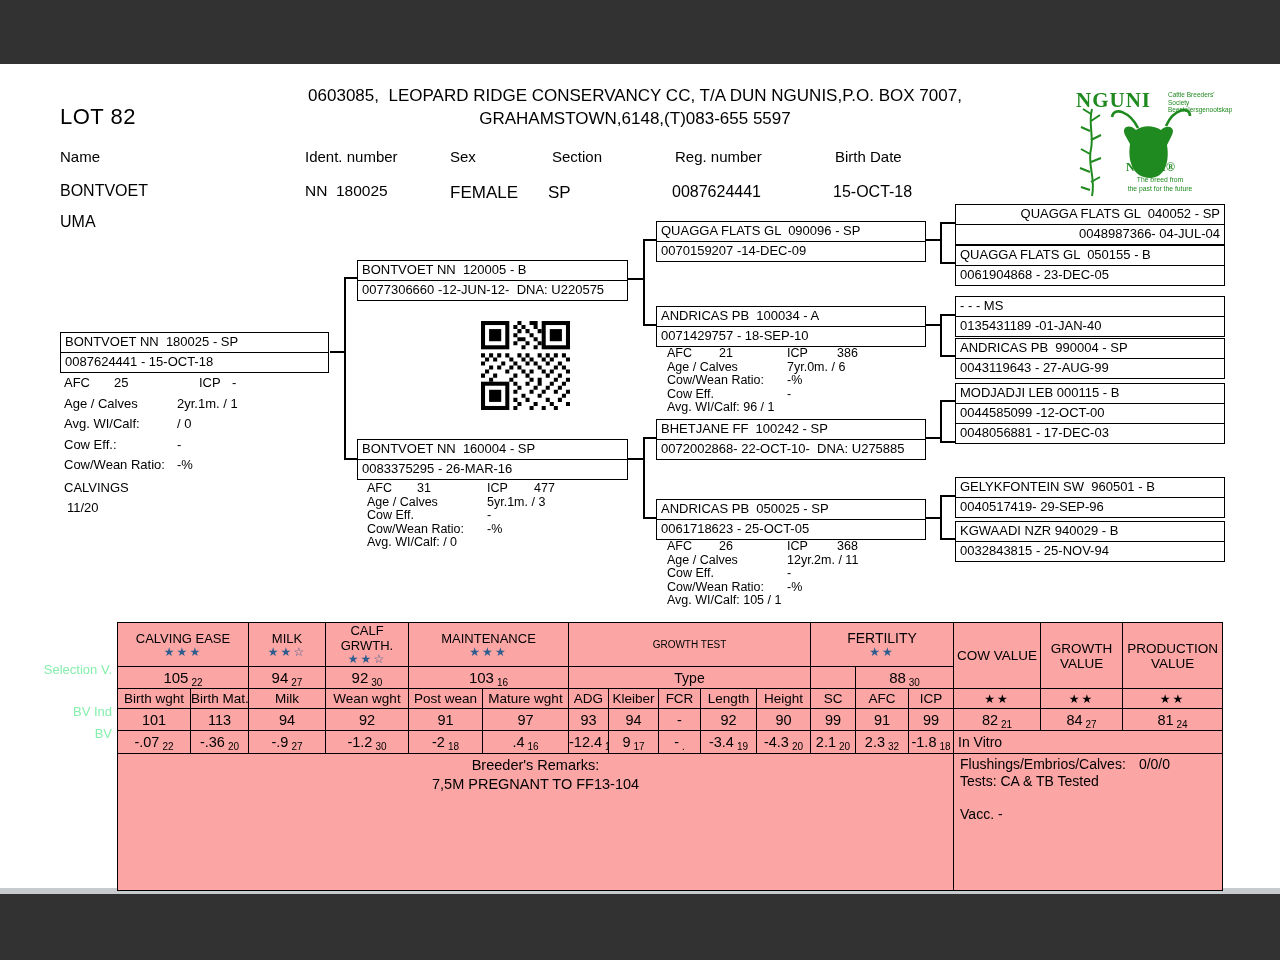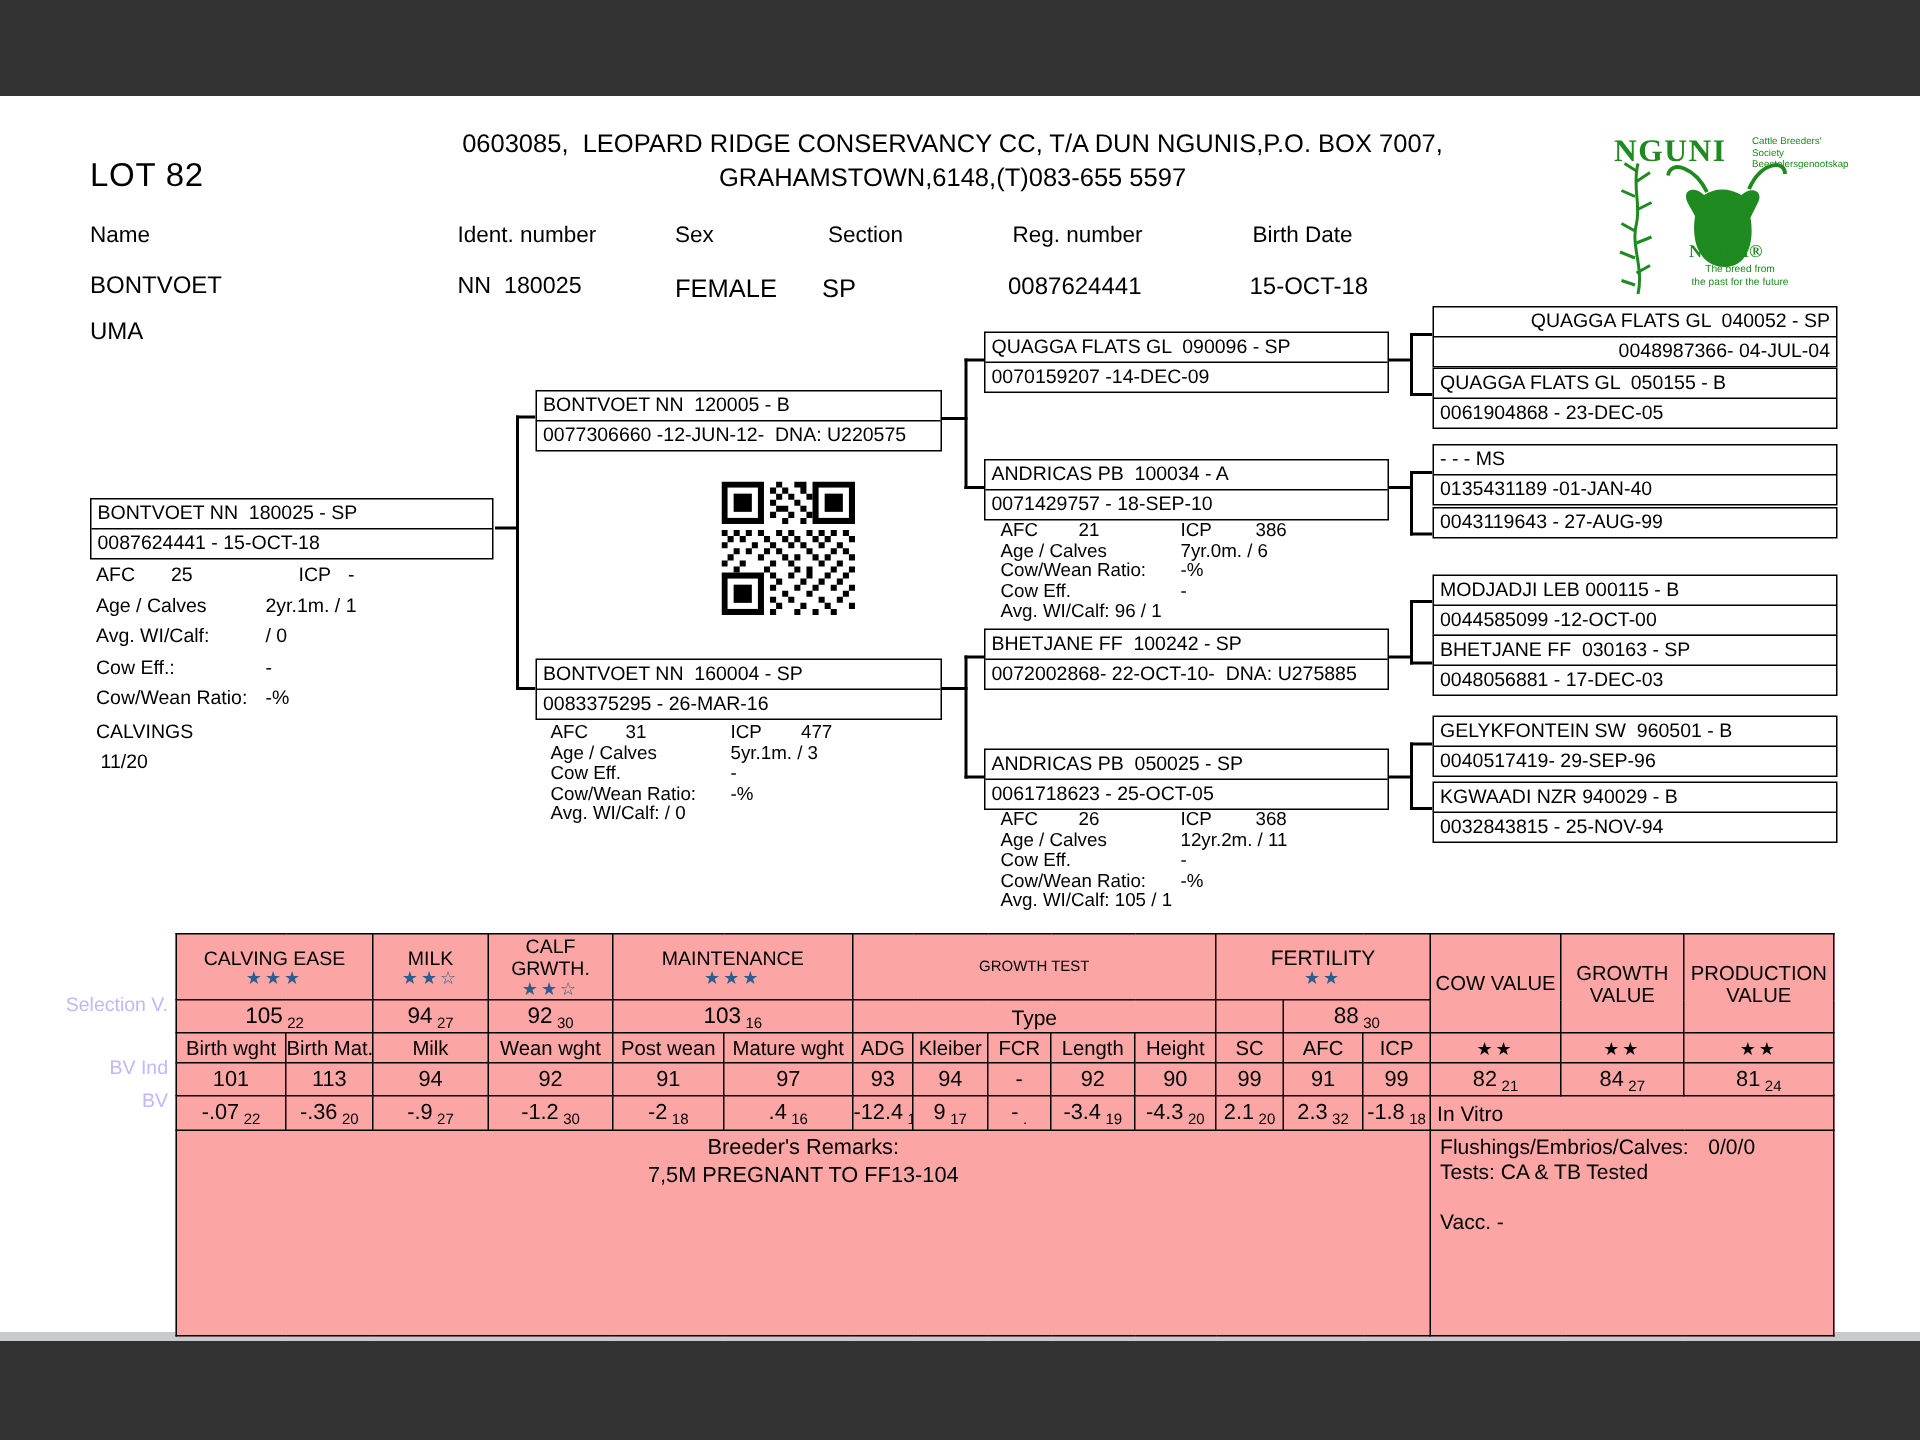--- a/index.html
+++ b/index.html
@@ -46,21 +46,21 @@
   .typecell { font-size:14px; }
   .hdr { font-size:13.5px; white-space:nowrap; }
   .val { font-size:14.5px; }
   .starcell { font-size:12px; color:#2d5c8f; letter-spacing:2px; }
   .sub { font-size:10px; position:relative; top:3px; margin-left:3px; }
   .invitro { text-align:left !important; font-size:14px; padding-left:4px !important; }
   .remarks { text-align:center; vertical-align:top !important; font-size:14.5px; padding:2px 6px !important; line-height:19px; }
   .infobox { text-align:left !important; vertical-align:top !important; font-size:14px; padding:2px 6px !important; line-height:17px; }
   .ibrow { display:flex; justify-content:space-between; padding-right:46px; }
   .ibvacc { margin-top:16px; }
-  .rowlab { position:absolute; width:72px; text-align:right; font-size:13px; color:#c4b5fd; }
+  .rowlab { position:absolute; width:72px; text-align:right; font-size:13px; color:#86efac; }
 </style>
 </head>
 <body>
 
 <div id="stage">
   <div class="topbar"></div>
   <div class="page"></div>
   <div class="botsep"></div>
   <div class="botbar"></div>
 
@@ -288,28 +288,28 @@
   </div>
   <div class="pbox" style="left:955px; top:245px; width:270px;">
     <div class="l1 pre">QUAGGA FLATS GL  050155 - B</div>
     <div class="l2 pre">0061904868 - 23-DEC-05</div>
   </div>
   <div class="pbox" style="left:955px; top:296px; width:270px;">
     <div class="l1 pre">- - - MS</div>
     <div class="l2 pre">0135431189 -01-JAN-40</div>
   </div>
   <div class="pbox" style="left:955px; top:338px; width:270px;">
+    <div class="l1 pre">ANDRICAS PB  990004 - SP</div>
     <div class="l2 pre">0043119643 - 27-AUG-99</div>
   </div>
   <div class="pbox" style="left:955px; top:383px; width:270px;">
     <div class="l1 pre">MODJADJI LEB 000115 - B</div>
     <div class="l2 pre">0044585099 -12-OCT-00</div>
   </div>
   <div class="pbox" style="left:955px; top:423px; width:270px;">
-    <div class="l1 pre">BHETJANE FF  030163 - SP</div>
     <div class="l2 pre">0048056881 - 17-DEC-03</div>
   </div>
   <div class="pbox" style="left:955px; top:477px; width:270px;">
     <div class="l1 pre">GELYKFONTEIN SW  960501 - B</div>
     <div class="l2 pre">0040517419- 29-SEP-96</div>
   </div>
   <div class="pbox" style="left:955px; top:521px; width:270px;">
     <div class="l1 pre">KGWAADI NZR 940029 - B</div>
     <div class="l2 pre">0032843815 - 25-NOV-94</div>
   </div>

